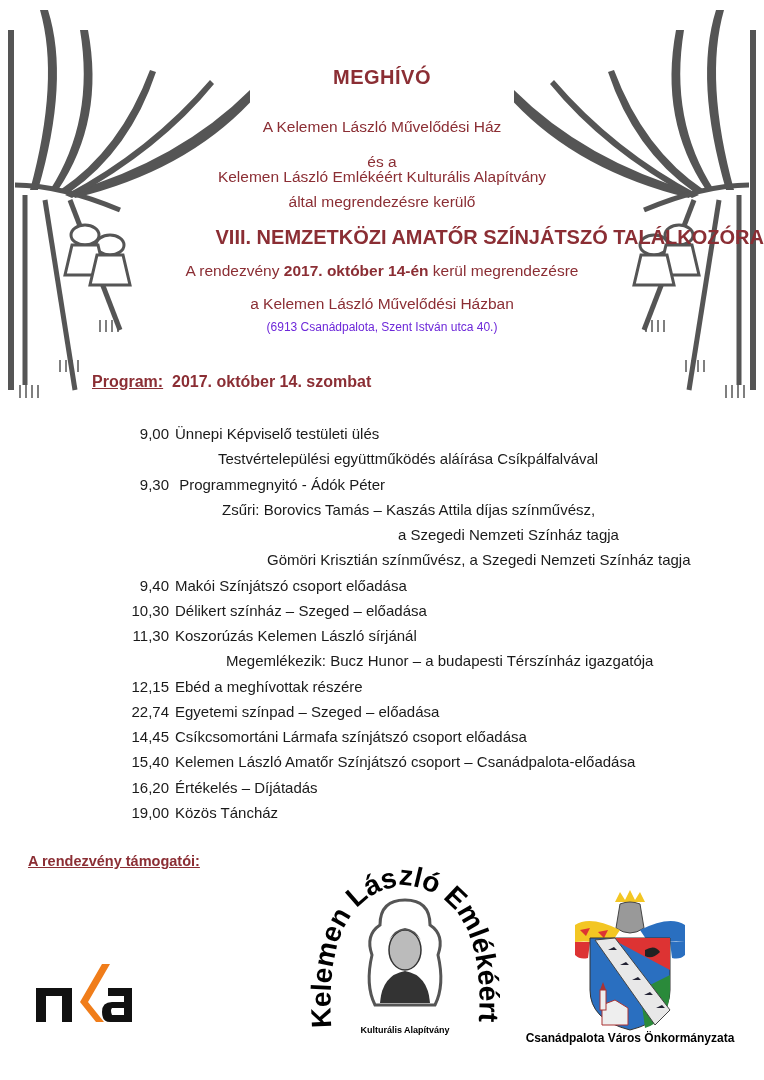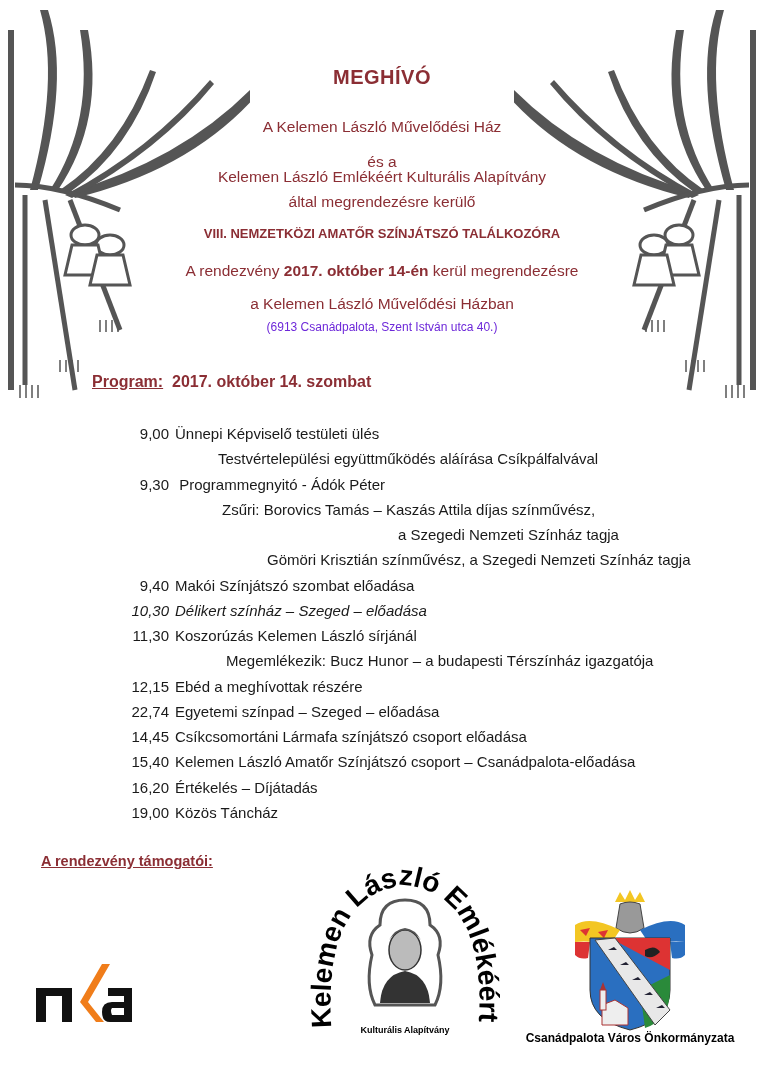--- a/index.html
+++ b/index.html
@@ -6,31 +6,31 @@
     body { width: 764px; height: 1080px; position: relative; overflow: hidden;
            font-family: "Liberation Sans", "DejaVu Sans", sans-serif; color: #1a1a1a; }
     .abs { position: absolute; }
     .center-text { position: absolute; left: 0; width: 764px; text-align: center; color: #8b2e34; }
     #title { top: 66px; font-size: 20px; font-weight: bold; letter-spacing: 0.5px; }
     .intro { font-size: 15.5px; }
     #intro1 { top: 118px; }
     #intro2 { top: 143px; margin-top: 10px; }
     #intro3 { top: 168px; }
     #intro4 { top: 193px; }
-    #event-name { top: 226px; font-size: 13px; font-weight: bold; }
+    #event-name { top: 226px; font-size: 20px; font-weight: bold; text-align: right; }
     #date-line { top: 262px; font-size: 15.5px; }
     #date-line b { font-weight: bold; }
     #venue { top: 295px; font-size: 15.5px; }
     #address { top: 320px; font-size: 12px; color: #6d28d9; }
     #program-head { left: 92px; top: 373px; font-size: 16px; font-weight: bold; color: #8b2e34; }
     #program-head .lbl { text-decoration: underline; }
     #schedule { left: 0; top: 425px; width: 764px; }
     .row { position: absolute; font-size: 15px; white-space: nowrap; color: #1a1a1a; }
     .row .time { display: inline-block; width: 44px; text-align: right; margin-right: 6px; }
-    #sponsors-head { left: 41px; top: 853px; font-size: 14.5px; font-weight: bold; color: #8b2e34; text-decoration: underline; }
+    #sponsors-head { left: 28px; top: 853px; font-size: 14.5px; font-weight: bold; color: #8b2e34; text-decoration: underline; }
     svg { display: block; }
   </style>
 </head>
 <body>
 
 <div class="abs" style="left:0;top:0;width:250px;height:400px;">
   <svg width="250" height="400" viewBox="0 0 250 400">
     <g fill="#555" stroke="none">
       <rect x="8" y="30" width="6" height="360"></rect>
       <path d="M40 10 Q60 80 30 190 L38 190 Q70 80 48 10 Z"></path>
@@ -123,22 +123,22 @@
   <span class="lbl">Program:</span>&nbsp;&nbsp;<span>2017. október 14. szombat</span>
 </div>
 
 <div id="schedule" class="abs">
   <div class="row" style="left:125px;top:0px;"><span class="time">9,00</span><span>Ünnepi Képviselő testületi ülés</span></div>
   <div class="row" style="left:218px;top:25px;"><span>Testvértelepülési együttműködés aláírása  Csíkpálfalvával</span></div>
   <div class="row" style="left:125px;top:51px;"><span class="time">9,30</span><span> Programmegnyitó - Ádók Péter</span></div>
   <div class="row" style="left:222px;top:76px;"><span>Zsűri: Borovics Tamás – Kaszás Attila díjas színművész,</span></div>
   <div class="row" style="left:398px;top:101px;"><span>a Szegedi Nemzeti Színház tagja</span></div>
   <div class="row" style="left:267px;top:126px;"><span>Gömöri Krisztián színművész, a Szegedi Nemzeti Színház tagja</span></div>
-  <div class="row" style="left:125px;top:152px;"><span class="time">9,40</span><span>Makói Színjátszó szombat előadása</span></div>
-  <div class="row" style="left:125px;top:177px;font-style:italic;"><span class="time">10,30</span><span>Délikert színház – Szeged – előadása</span></div>
+  <div class="row" style="left:125px;top:152px;"><span class="time">9,40</span><span>Makói Színjátszó csoport előadása</span></div>
+  <div class="row" style="left:125px;top:177px;"><span class="time">10,30</span><span>Délikert színház – Szeged – előadása</span></div>
   <div class="row" style="left:125px;top:202px;"><span class="time">11,30</span><span>Koszorúzás  Kelemen László sírjánál</span></div>
   <div class="row" style="left:226px;top:227px;"><span>Megemlékezik: Bucz Hunor – a budapesti Térszínház igazgatója</span></div>
   <div class="row" style="left:125px;top:253px;"><span class="time">12,15</span><span>Ebéd a meghívottak részére</span></div>
   <div class="row" style="left:125px;top:278px;"><span class="time">22,74</span><span>Egyetemi színpad – Szeged – előadása</span></div>
   <div class="row" style="left:125px;top:303px;"><span class="time">14,45</span><span>Csíkcsomortáni Lármafa színjátszó csoport előadása</span></div>
   <div class="row" style="left:125px;top:328px;"><span class="time">15,40</span><span>Kelemen László Amatőr Színjátszó csoport – Csanádpalota-előadása</span></div>
   <div class="row" style="left:125px;top:354px;"><span class="time">16,20</span><span>Értékelés – Díjátadás</span></div>
   <div class="row" style="left:125px;top:379px;"><span class="time">19,00</span><span>Közös Táncház</span></div>
 </div>
 

